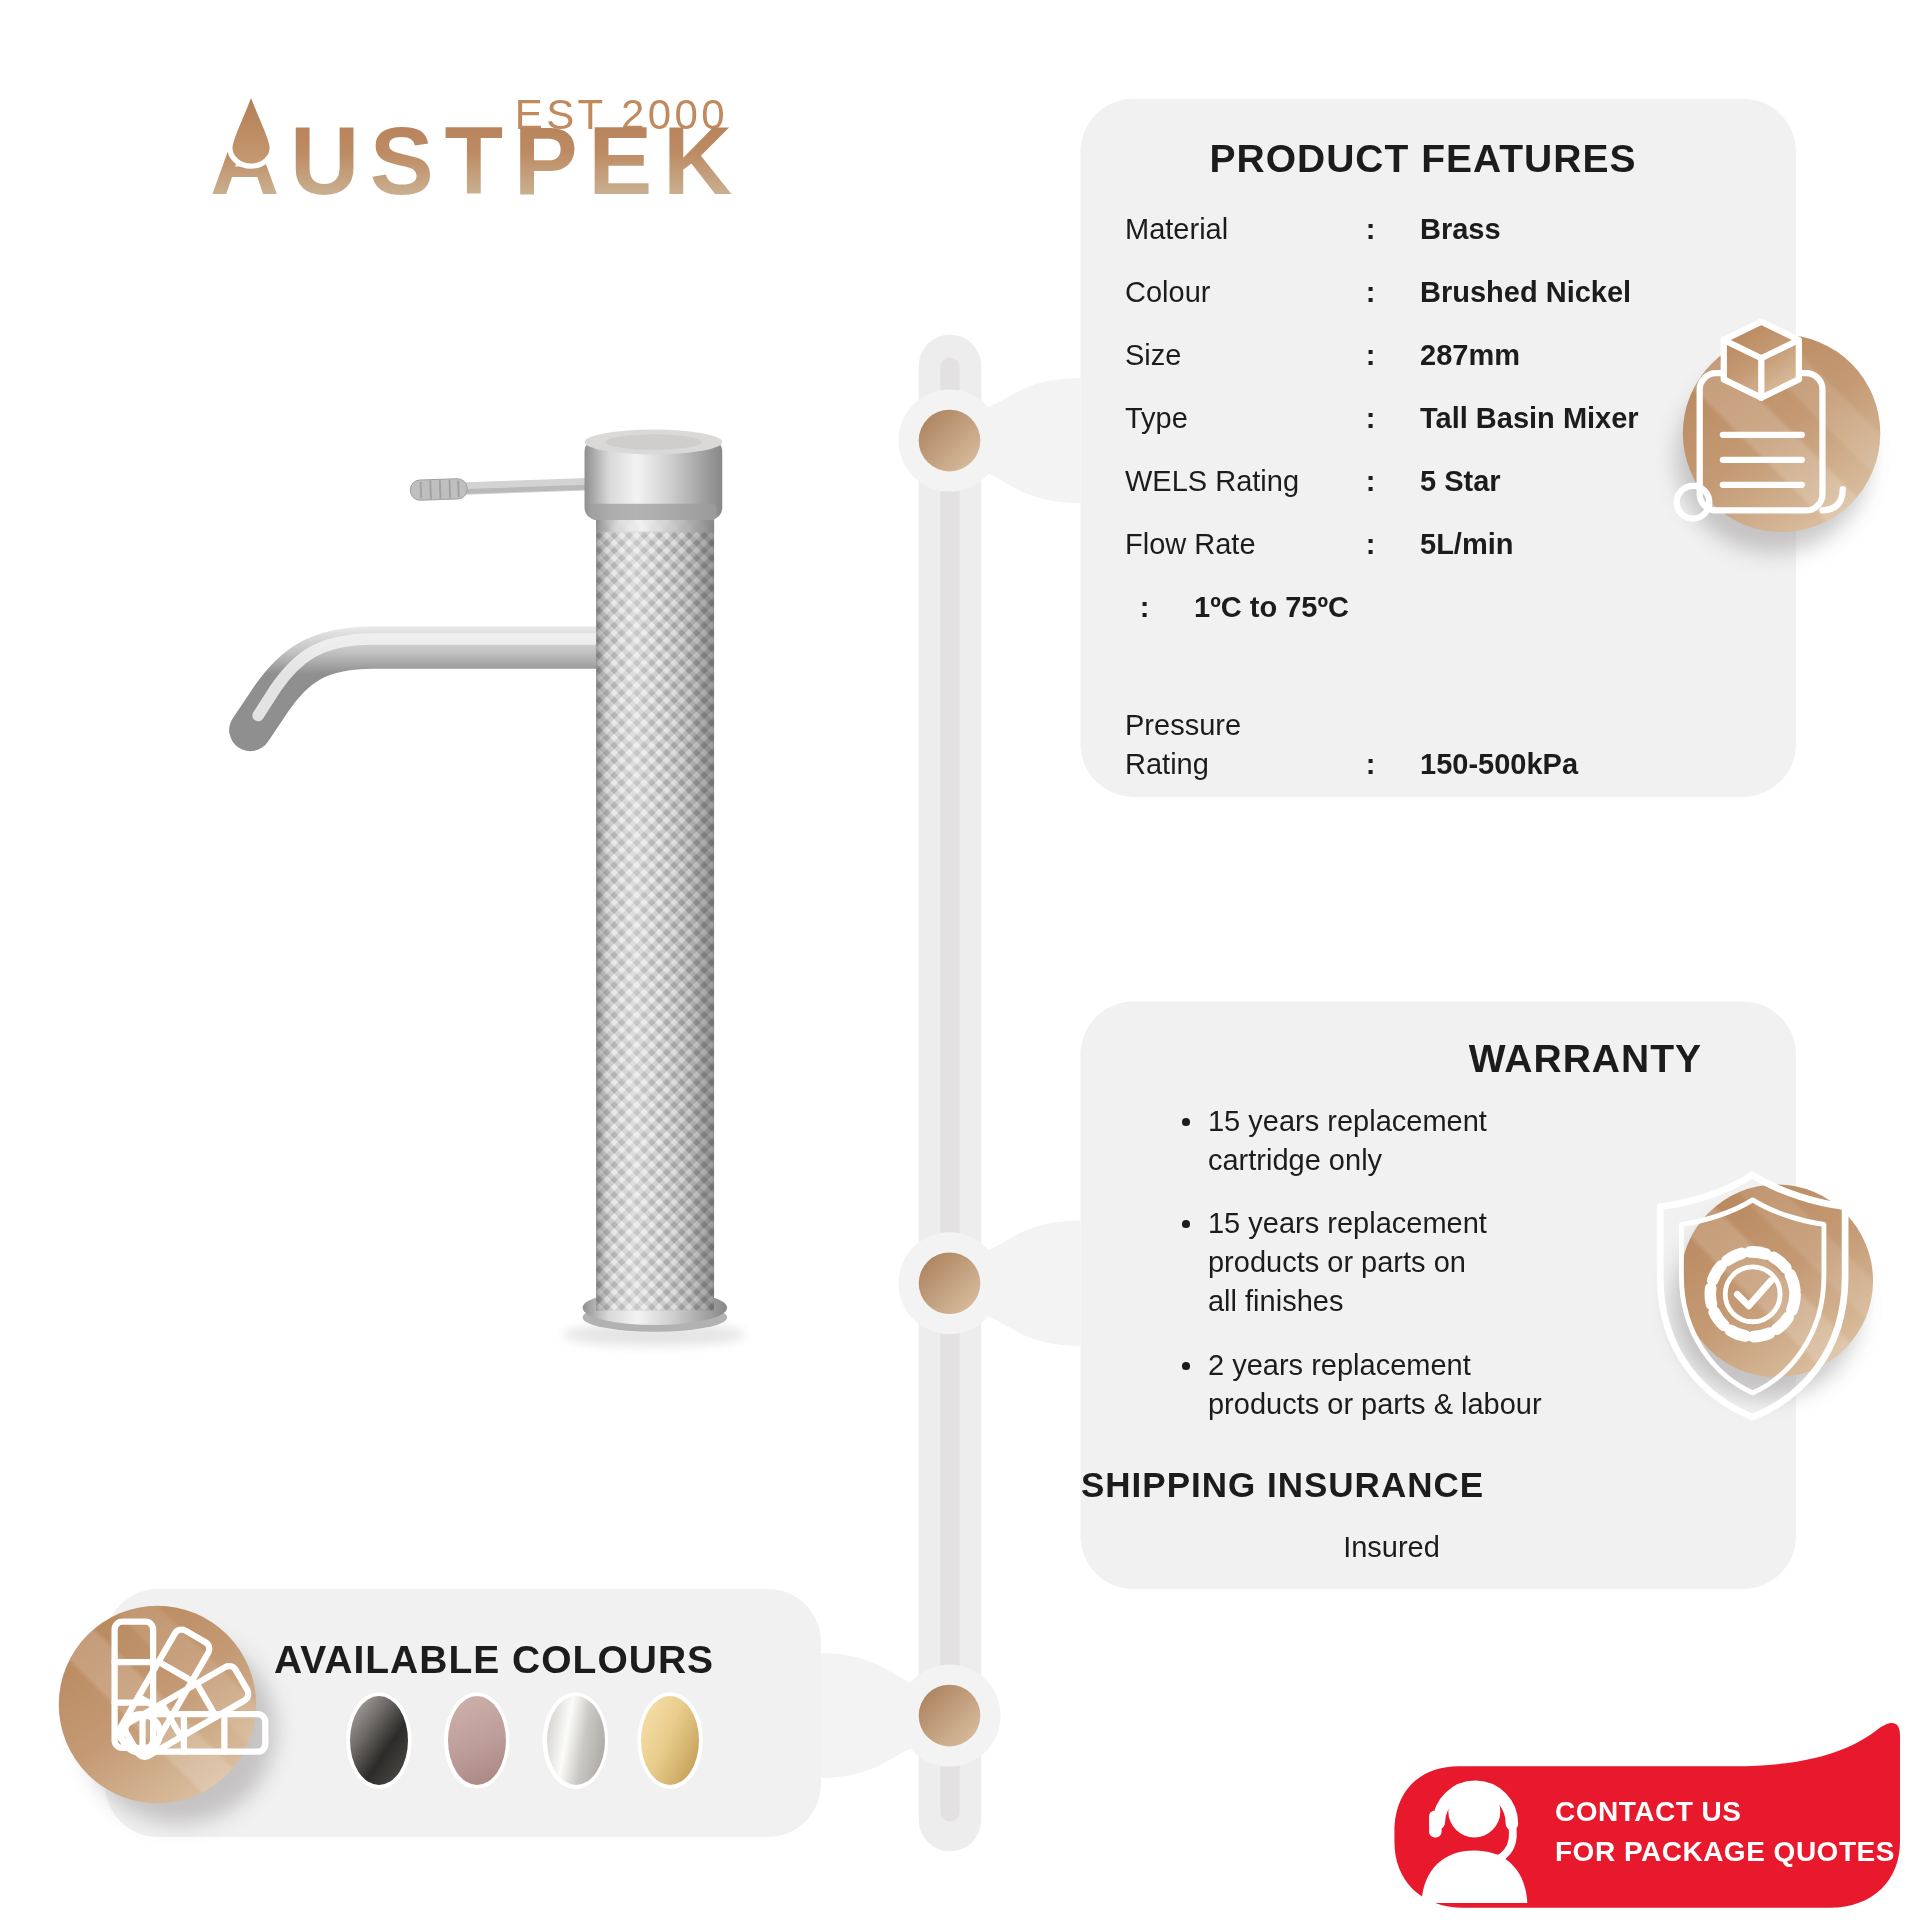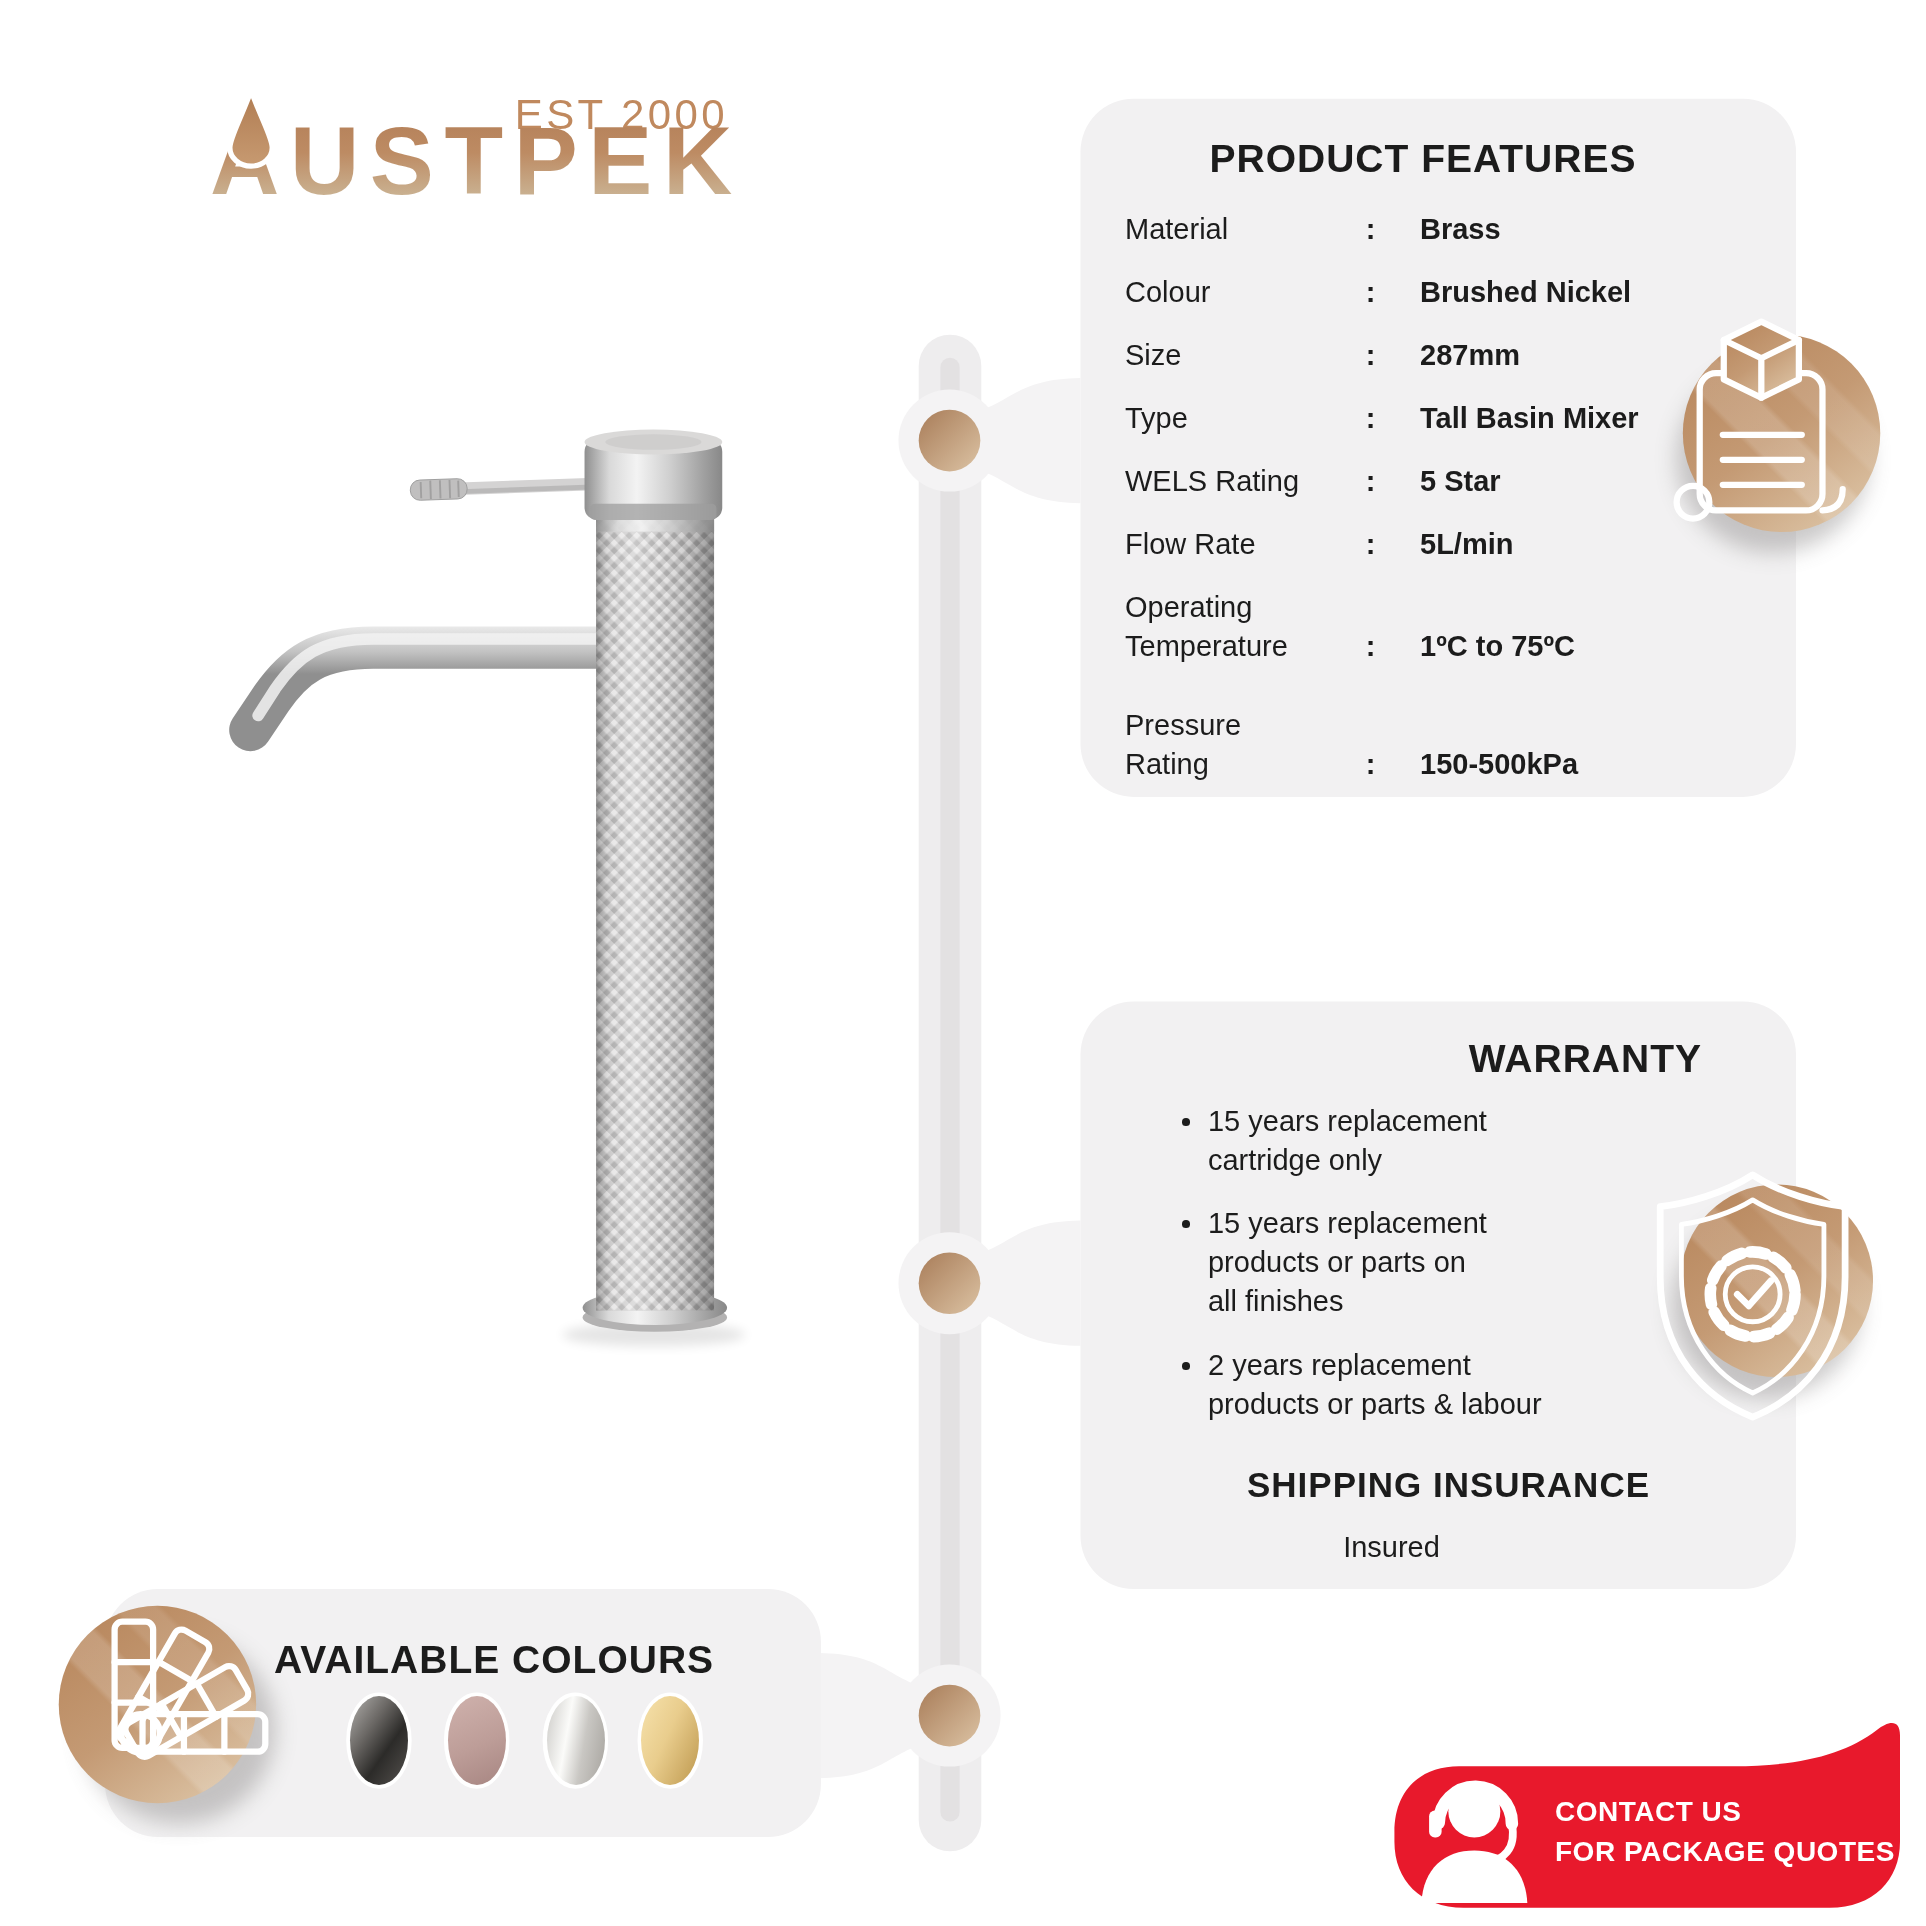--- a/index.html
+++ b/index.html
@@ -34,21 +34,21 @@
   .flabel{width:226px;font-weight:400;display:flex;flex-direction:column}
   .flabel span:empty{display:none}
   .fcolon{width:39px;text-align:center;font-weight:700}
   .fvalue{margin-left:30px;font-weight:700;white-space:nowrap}
 
   
   .bullet{position:absolute;left:1182px;display:flex;z-index:2}
   .bdot{width:7.7px;height:7.7px;border-radius:50%;background:var(--text);margin:16px 18.3px 0 0;flex:none}
   .blines{font-size:29px;line-height:39px}
   .blines span{display:block}
-  .shipping{left:1138px;top:1464px;width:621px;text-align:center;font-size:35px;line-height:42px;font-weight:700;letter-spacing:1px}
+  .shipping{left:1081px;top:1464px;width:621px;text-align:left;font-size:35px;line-height:42px;font-weight:700;letter-spacing:1px}
   .insured{left:1081px;top:1528px;width:621px;text-align:center;font-size:29px;line-height:39px}
 
   
   .contact-text{left:1555px;top:1792px;font-size:28px;line-height:40px;font-weight:700;
         color:#fff;letter-spacing:0.5px;white-space:nowrap}
   .contact-text span{display:block}
 </style>
 </head>
 <body>
 
@@ -285,24 +285,20 @@
     <div class="fvalue">5 Star</div>
   </div>
   <div class="frow" style="top:525px">
     <div class="flabel">
         <span>Flow Rate</span>
       </div>
     <div class="fcolon">:</div>
     <div class="fvalue">5L/min</div>
   </div>
   <div class="frow" style="top:588px">
-    <div class="flabel">
-        <span>Operating</span>
-        <span>Temperature</span>
-      </div>
     <div class="fcolon">:</div>
     <div class="fvalue">1ºC to 75ºC</div>
   </div>
   <div class="frow" style="top:706px">
     <div class="flabel">
         <span>Pressure</span>
         <span>Rating</span>
       </div>
     <div class="fcolon">:</div>
     <div class="fvalue">150-500kPa</div>

